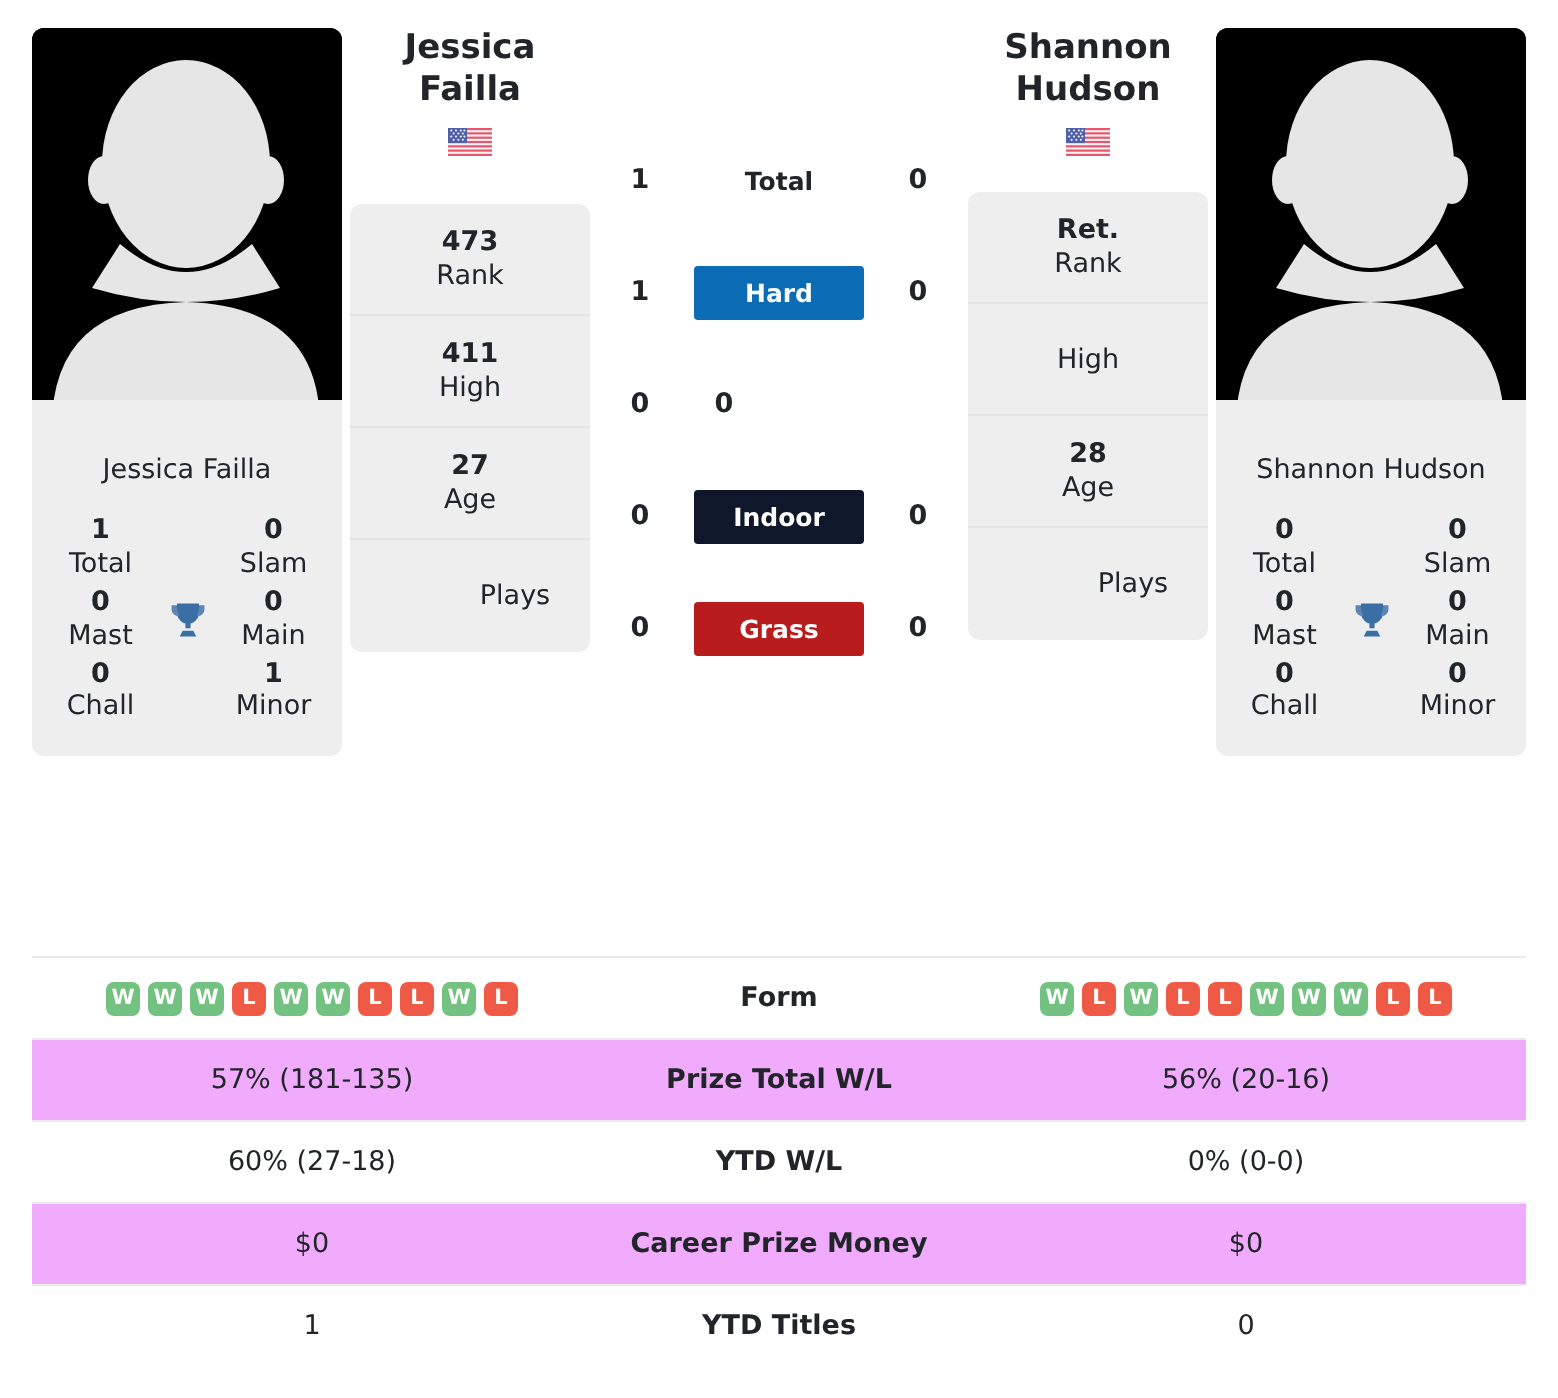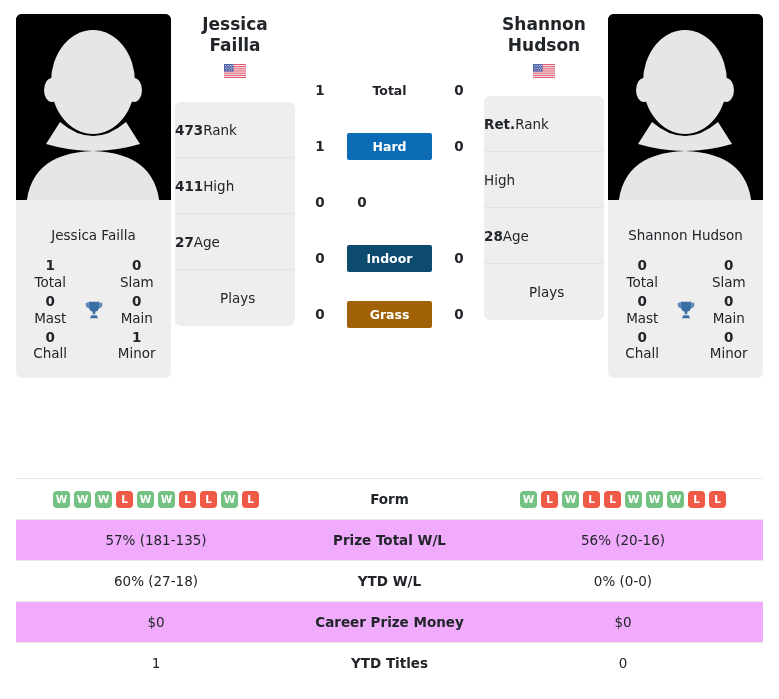--- a/index.html
+++ b/index.html
@@ -101,22 +101,23 @@
   .rank-flag svg { display: inline-block; vertical-align: middle; }
 
   .rank-card {
     background: #eeeeee;
     border-radius: 6px;
     overflow: hidden;
   }
   .rank-cell {
     height: 56px;
     display: flex;
-    flex-direction: row;
+    flex-direction: column;
     align-items: center;
+    justify-content: center;
     border-bottom: 1px solid #e4e4e4;
     line-height: 1.25;
   }
   .rank-cell:last-child { border-bottom: none; margin-left: 45px; }
   .rank-val { font-size: 13.5px; font-weight: bold; color: #212529; }
   .rank-lbl { font-size: 13.5px; color: #212529; }
 
   
   .center-col {
     flex: 1 1 auto;
@@ -320,26 +321,26 @@
         <div class="surf-score">1</div>
         <div class="surf-badge" style="background:#0b6cb5">Hard</div>
         <div class="surf-score">0</div>
       </div>
       <div class="surface-row">
         <div class="surf-score">0</div>
         <div class="surf-score">0</div>
       </div>
       <div class="surface-row">
         <div class="surf-score">0</div>
-        <div class="surf-badge" style="background:#0c4a6e">Indoor</div>
+        <div class="surf-badge" style="background:#0f172a">Indoor</div>
         <div class="surf-score">0</div>
       </div>
       <div class="surface-row">
         <div class="surf-score">0</div>
-        <div class="surf-badge" style="background:#a16207">Grass</div>
+        <div class="surf-badge" style="background:#b91c1c">Grass</div>
         <div class="surf-score">0</div>
       </div>
     </div>
 
     <div class="rank-col">
       <div class="rank-head">
         <div class="rank-title">Shannon Hudson</div>
         <span class="rank-flag">
           <svg width="22" height="14" viewBox="0 0 22 14" aria-hidden="true">
             <rect width="22" height="14" fill="#f2f2f2"></rect>

